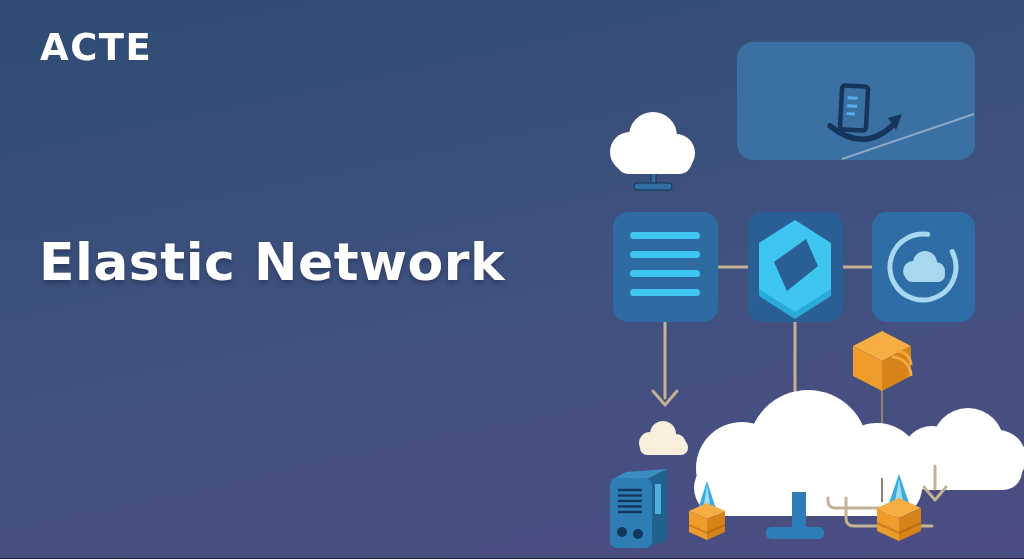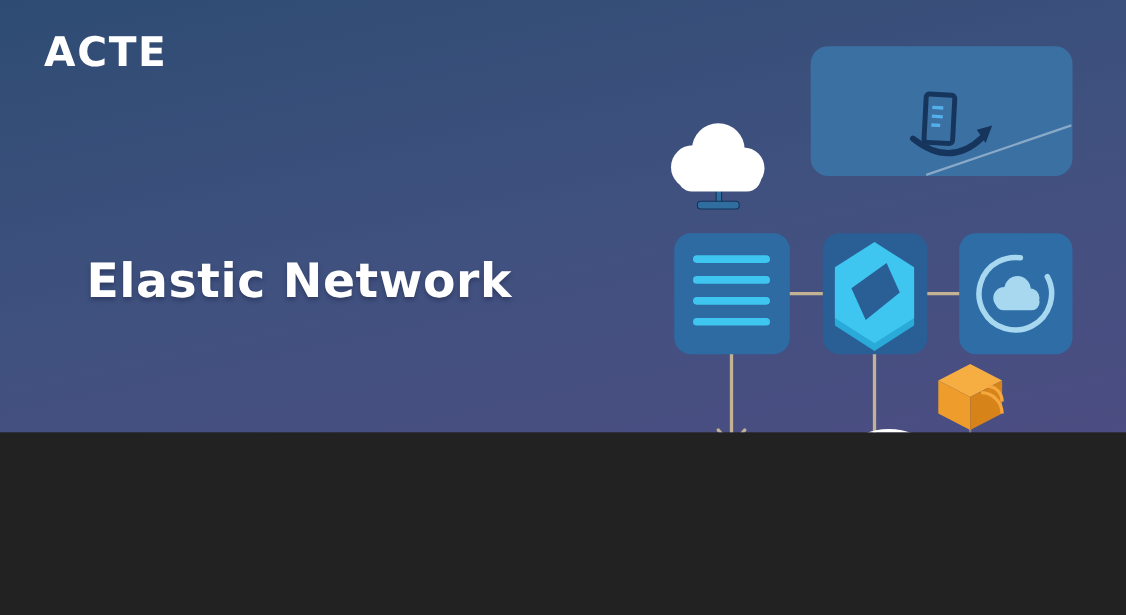--- a/index.html
+++ b/index.html
@@ -6,31 +6,31 @@
     --bg-top:#2e4c73; --bg-mid:#40517f; --bg-bottom:#4c4d82;
     --card-blue:#3b70a3; --card-blue-2:#2e6ba3; --card-blue-dark:#2a5f96; --card-blue-3:#2e6da6;
     --cyan:#3ec6f0; --cyan-dark:#2aaad8; --icon-light-blue:#a8d8f0; --navy:#16355c;
     --tan-line:#c3b294; --cream:#f9efdc; --white:#ffffff;
     --orange-top:#f6ad42; --orange:#ee9c2c; --orange-dark:#d6831a;
     --pedestal-blue:#2e7cb8; --server-front:#2e7db4; --server-side:#20618f; --cone-blue:#39aadf;
   }
   *{margin:0;padding:0;box-sizing:border-box;}
   body{font-family:"DejaVu Sans","Liberation Sans",sans-serif;background:#222;}
   .banner{
-    position:relative;width:1024px;height:393px;overflow:hidden;
+    position:relative;width:1024px;height:558px;overflow:hidden;
     background:linear-gradient(168deg,var(--bg-top) 0%,var(--bg-mid) 52%,var(--bg-bottom) 100%);
   }
   .logo{
     position:absolute;left:40px;top:26px;
     color:var(--white);font-size:37px;font-weight:bold;letter-spacing:1.5px;
   }
   .title{
     position:absolute;left:18px;top:231px;width:508px;
     text-align:center;color:var(--white);
-    font-size:43px;font-weight:bold;line-height:1.2;letter-spacing:.5px;
+    font-size:52px;font-weight:bold;line-height:1.2;letter-spacing:.5px;
     text-shadow:0 3px 4px rgba(18,24,52,.35);
   }
   .title span{display:block;}
   .illus{position:absolute;left:580px;top:0;}
   .f-white{fill:var(--white);}
   .f-cyan{fill:var(--cyan);}
   .f-lblue{fill:var(--icon-light-blue);}
   .f-cream{fill:var(--cream);}
   .s-tan{stroke:var(--tan-line);stroke-width:3;fill:none;stroke-linecap:round;stroke-linejoin:round;}
   .s-navy{stroke:var(--navy);fill:none;stroke-linecap:round;}

